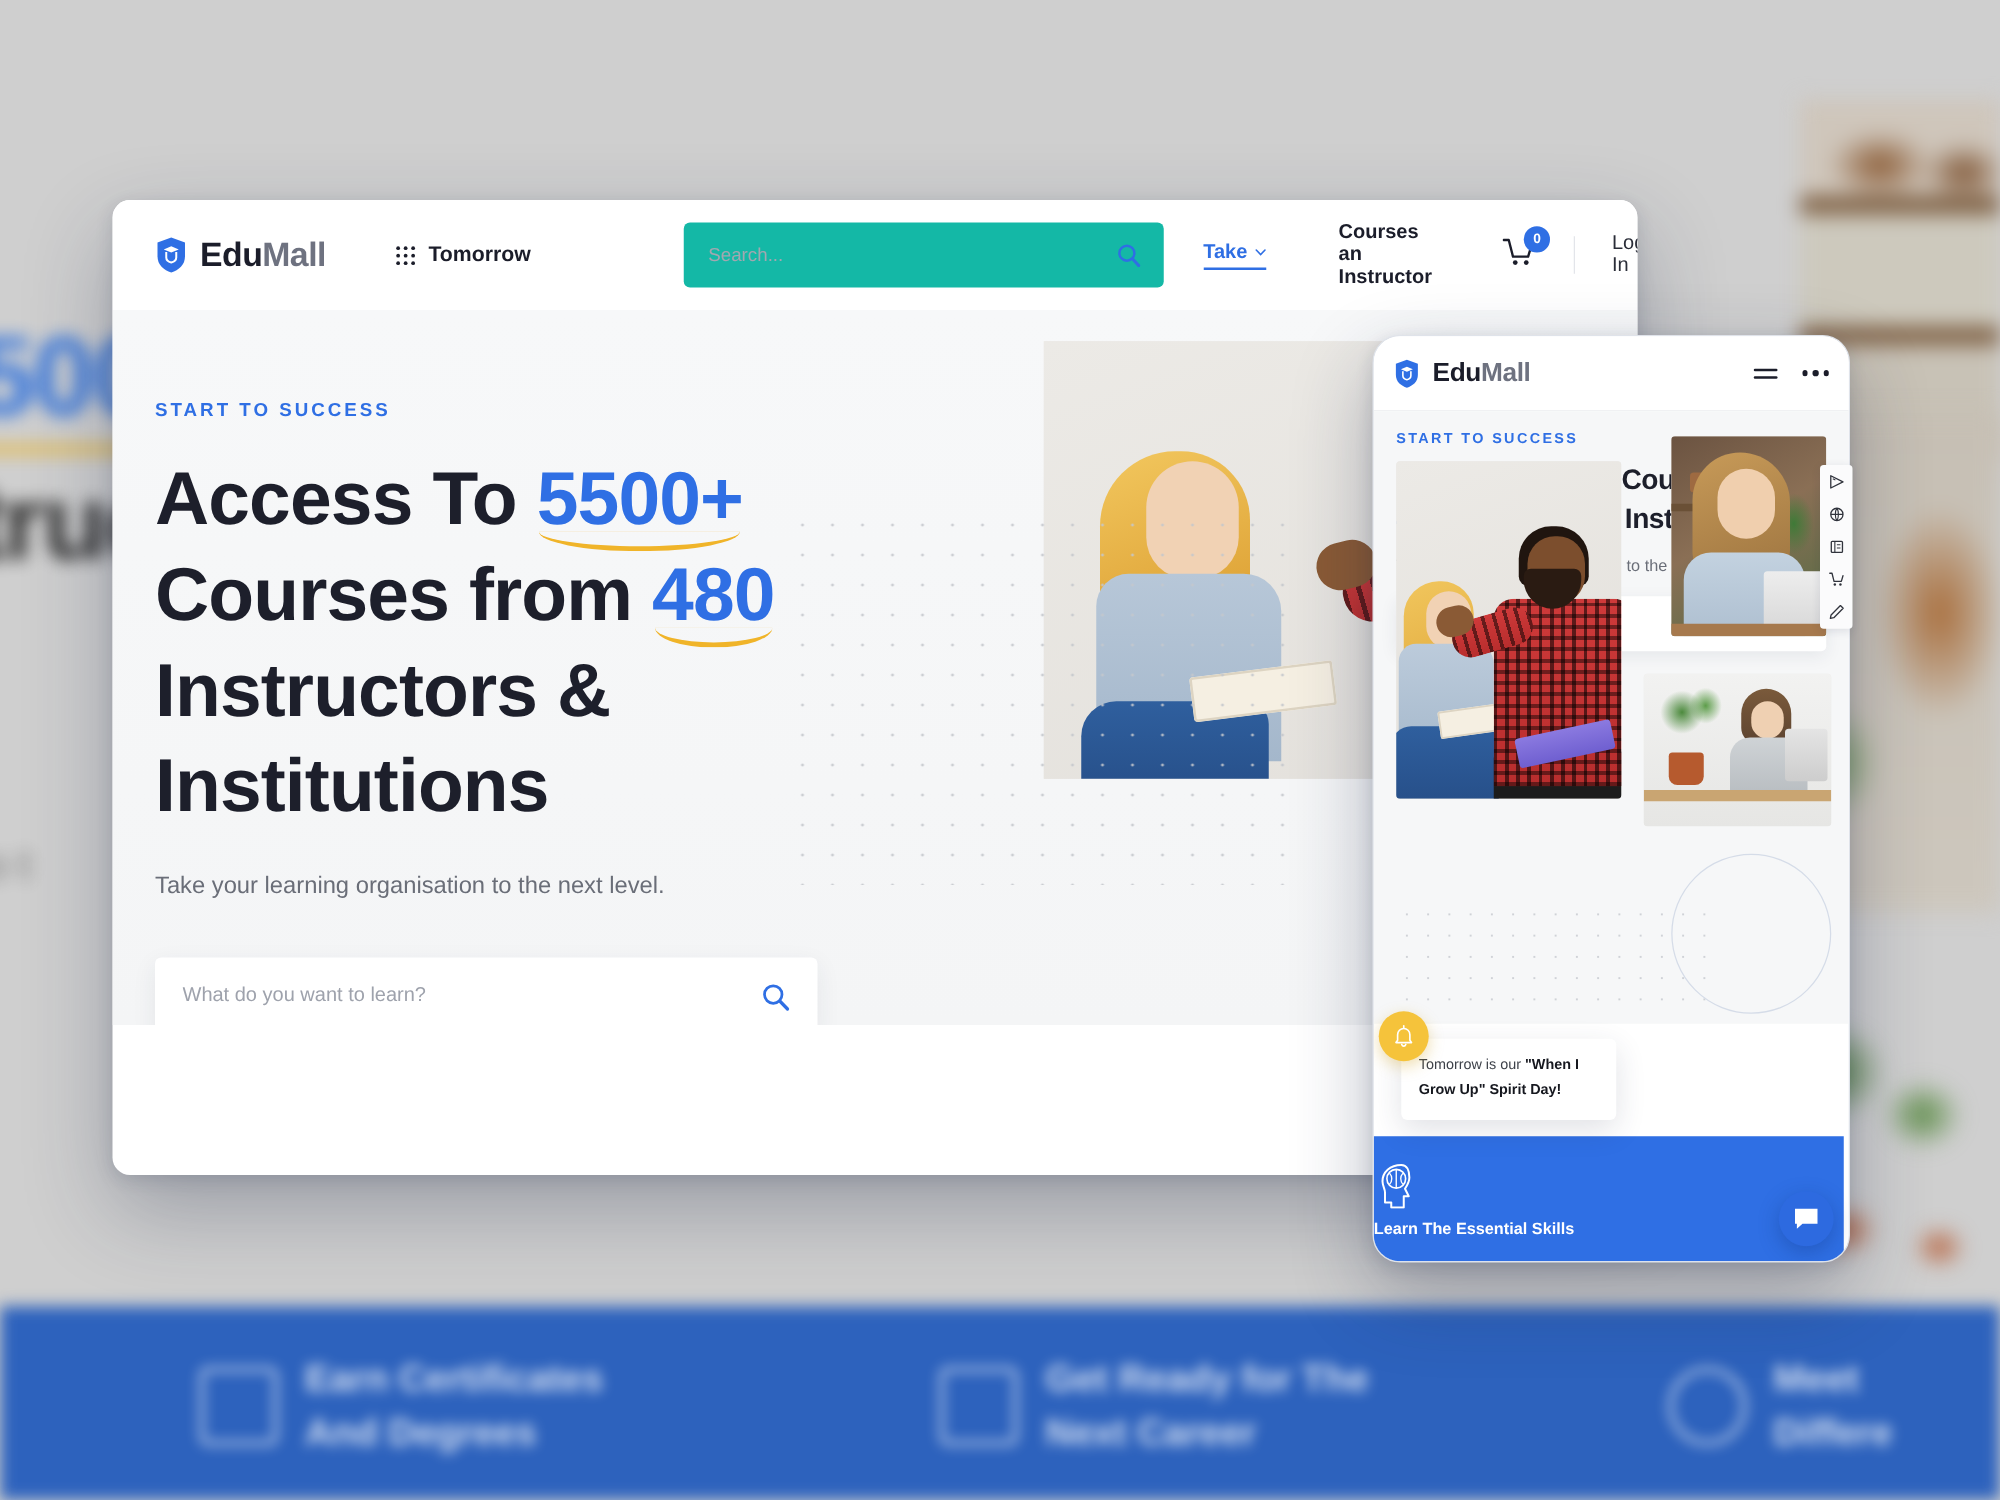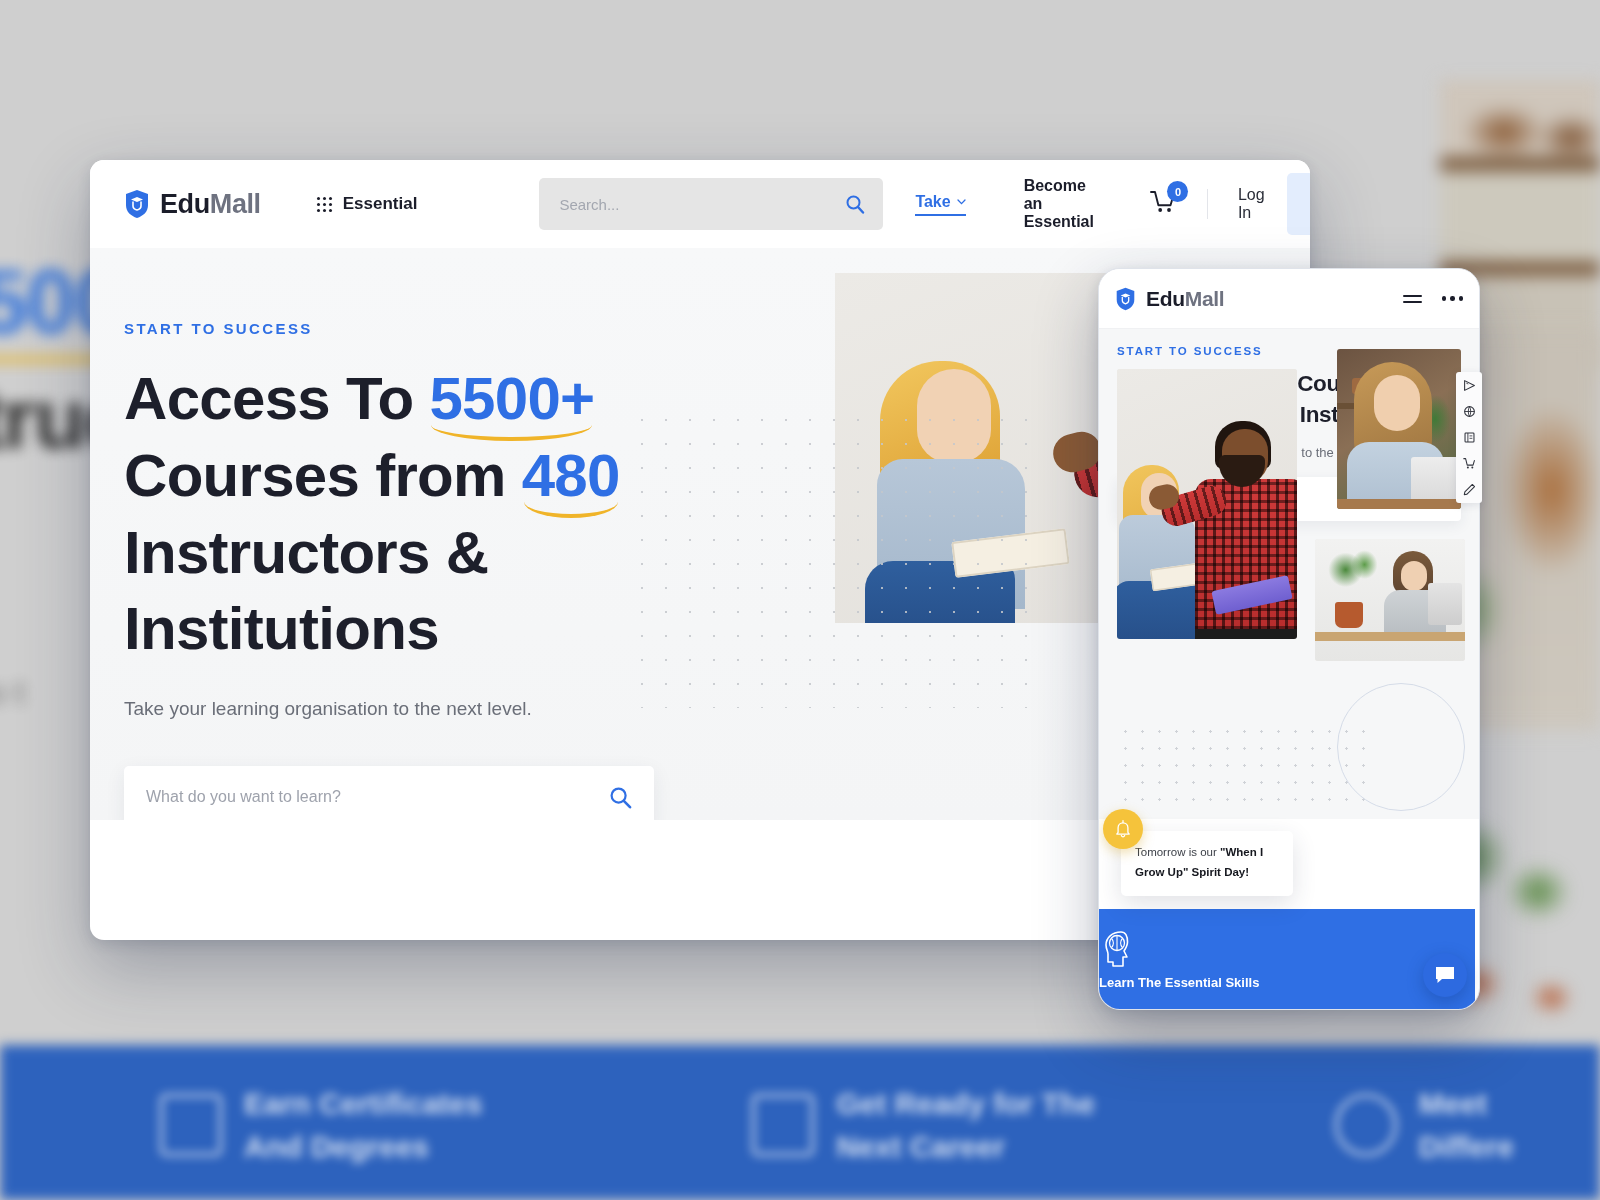--- a/index.html
+++ b/index.html
@@ -97,22 +97,22 @@
   .logo-mark { width: 26px; height: 30px; flex: 0 0 auto; }
   .logo-txt { font-size: 27px; font-weight: 700; letter-spacing: -.4px; color: #1b1d2a; }
   .logo-txt .light { color: #6e7280; font-weight: 600; }
   .nav-div { width: 1px; height: 34px; background: #e3e5ea; margin: 0 28px; }
   .cat { display: flex; align-items: center; gap: 11px; cursor: pointer; }
   .cat-grid { display: grid; grid-template-columns: repeat(3, 3px); gap: 3px; }
   .cat-grid i { width: 3px; height: 3px; background: #1b1d2a; border-radius: 50%; display:block; }
   .cat-label { font-size: 17px; font-weight: 700; color: #1b1d2a; }
 
   #desktop-search {
-    flex: 0 0 auto; width: 344px; height: 52px; margin-left: 122px;
-    background: #e5e5e5; border-radius: 5px;
+    flex: 0 0 auto; width: 384px; height: 52px; margin-left: 122px;
+    background: #14b8a6; border-radius: 5px;
     display: flex; align-items: center; padding: 0 18px 0 20px; justify-content: space-between;
   }
   #desktop-search input {
     flex: 1; border: none; outline: none; background: transparent;
     font-family: inherit; font-size: 15px; color: #3b3f4a;
   }
   #desktop-search input::placeholder { color: #a3a7b0; }
 
   .nav-right { display: flex; align-items: center; margin-left: 32px; gap: 0; }
   .nav-demo { font-size: 16px; font-weight: 600; color: #2f6fe4; display:flex; align-items:center; gap:6px;
@@ -421,39 +421,39 @@
           <i></i>
           <i></i>
           <i></i>
           <i></i>
           <i></i>
           <i></i>
           <i></i>
           <i></i>
           <i></i>
         </span>
-      <span class="cat-label">Essential</span>
+      <span class="cat-label">Tomorrow</span>
     </div>
 
     <div id="desktop-search">
       <input placeholder="Search..." style="">
       <svg width="20" height="20" viewBox="0 0 20 20">
         <circle cx="8.5" cy="8.5" r="6" fill="none" stroke="#2f6fe4" stroke-width="2"></circle>
         <line x1="13" y1="13" x2="18" y2="18.5" stroke="#2f6fe4" stroke-width="2.4" stroke-linecap="round"></line>
       </svg>
     </div>
 
     <div class="nav-right">
       <div class="nav-demo">
         <span>Take</span>
         <svg width="9" height="6" viewBox="0 0 9 6">
           <path d="M1 1 L4.5 4.6 L8 1" fill="none" stroke="#2f6fe4" stroke-width="1.3" stroke-linecap="round"></path>
         </svg>
       </div>
-      <div class="nav-instr">Become an Essential</div>
+      <div class="nav-instr">Courses an Instructor</div>
       <div class="cart-wrap">
         <svg width="27" height="24" viewBox="0 0 27 24">
           <path d="M1 2 H5 L8.4 15.3 H20.5 L23.4 5.6" fill="none" stroke="#1b1d2a" stroke-width="1.9" stroke-linecap="round" stroke-linejoin="round"></path>
           <circle cx="10.2" cy="20" r="1.9" fill="#1b1d2a"></circle>
           <circle cx="19" cy="20" r="1.9" fill="#1b1d2a"></circle>
         </svg>
         <span class="cart-badge">0</span>
       </div>
       <div class="nav-div2"></div>
       <div class="nav-login">Log In</div>

